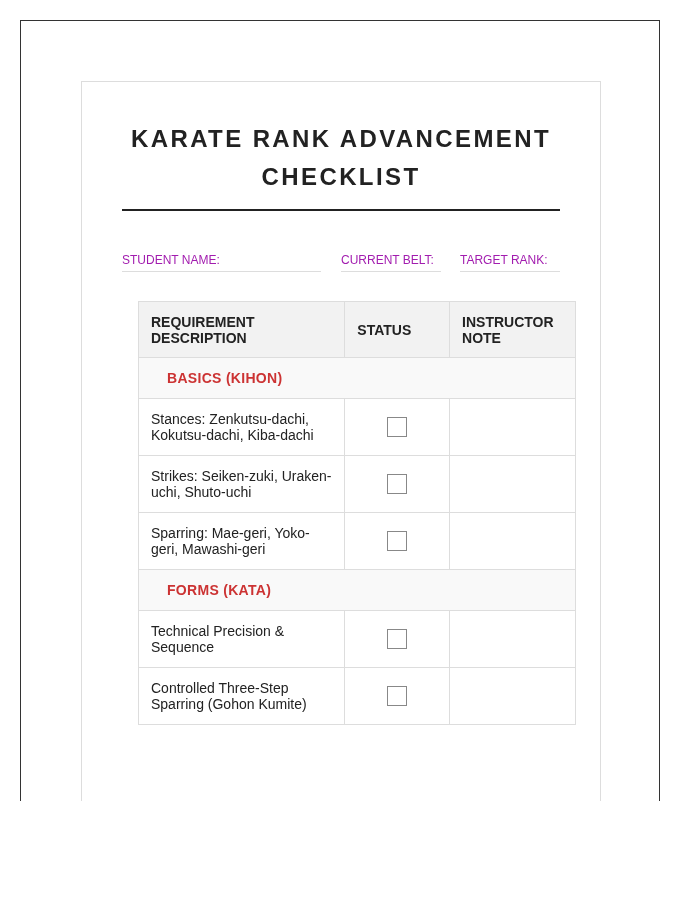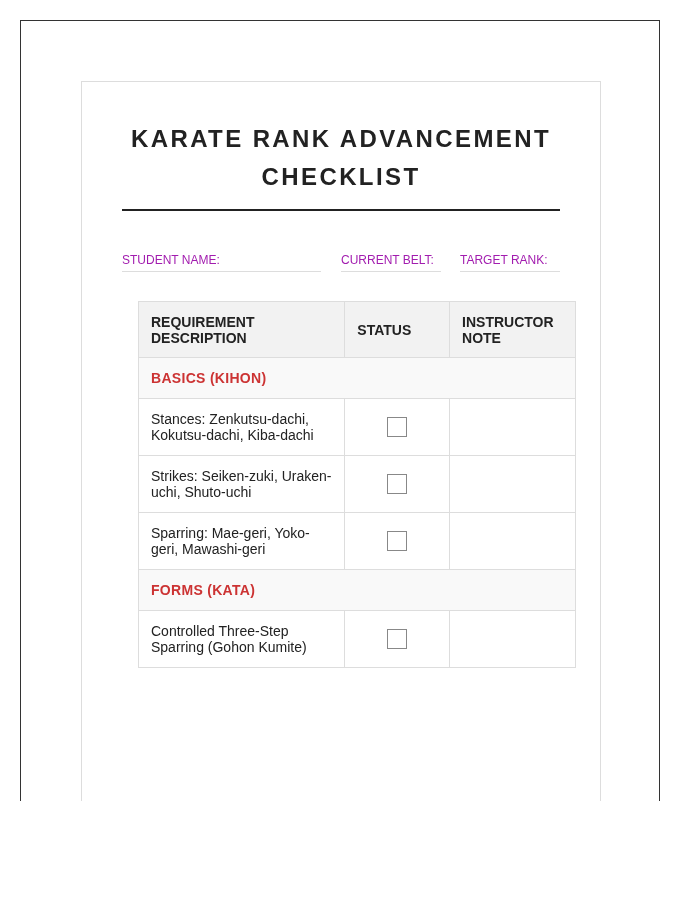--- a/index.html
+++ b/index.html
@@ -35,21 +35,21 @@
   table.checklist th, table.checklist td { border: 1px solid #dddddd; box-sizing: border-box; }
   table.checklist th {
     background: #f2f2f2; font-weight: bold; font-size: 14px; text-align: left;
     padding: 0 12px; height: 56px; line-height: 16px; color: #222;
   }
   th.col-status { text-align: center; width: 105px; }
   th.col-req { width: 207px; }
   th.col-note { width: 126px; }
   td.section {
     background: #f9f9f9; color: #cc3333; font-weight: bold; font-size: 14px;
-    height: 41px; padding: 0 12px; letter-spacing: 0.3px;
+    height: 41px; padding: 0 28px; letter-spacing: 0.3px;
   }
   td.req { height: 57px; padding: 4px 12px; line-height: 16px; font-size: 14px; color: #222; }
   td.status { text-align: center; vertical-align: middle; }
   td.note { }
   .checkbox {
     display: inline-block; width: 20px; height: 20px; border: 1px solid #888888;
     box-sizing: border-box; background: #fff; vertical-align: middle; margin-top: 0;
   }
 </style>
 </head>
@@ -94,20 +94,25 @@
         </tr>
         <tr>
           <td class="req">Sparring: Mae-geri, Yoko-geri, Mawashi-geri</td>
           <td class="status"><span class="checkbox"></span></td>
           <td class="note"></td>
         </tr>
 
         <tr>
           <td class="section" colspan="3">FORMS (KATA)</td>
         </tr>
+        <tr>
+          <td class="req">Technical Precision &amp; Sequence</td>
+          <td class="status"><span class="checkbox"></span></td>
+          <td class="note"></td>
+        </tr>
 
         <tr>
           <td class="req">Controlled Three-Step Sparring (Gohon Kumite)</td>
           <td class="status"><span class="checkbox"></span></td>
           <td class="note"></td>
         </tr>
       </tbody>
     </table>
   </div>
 </div>

